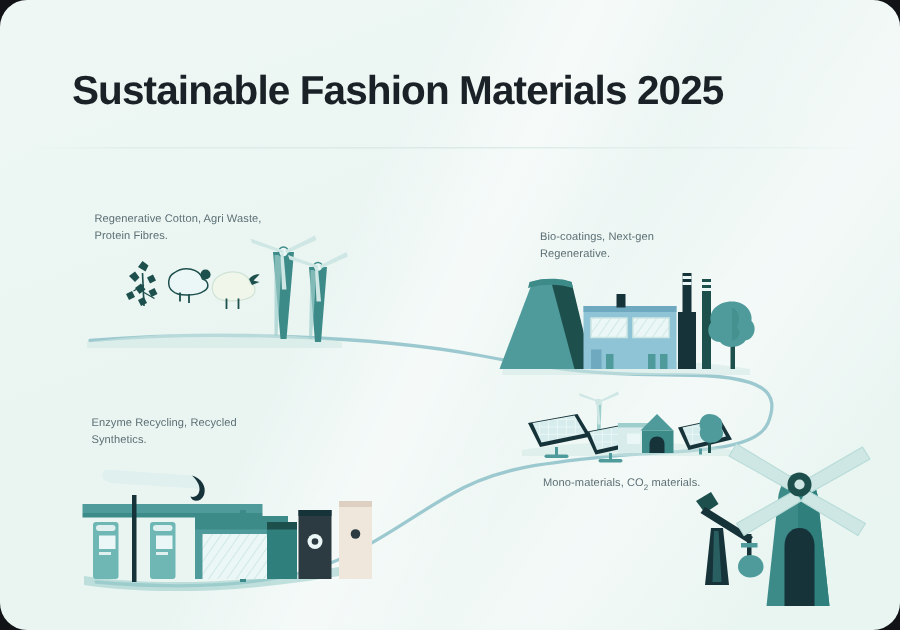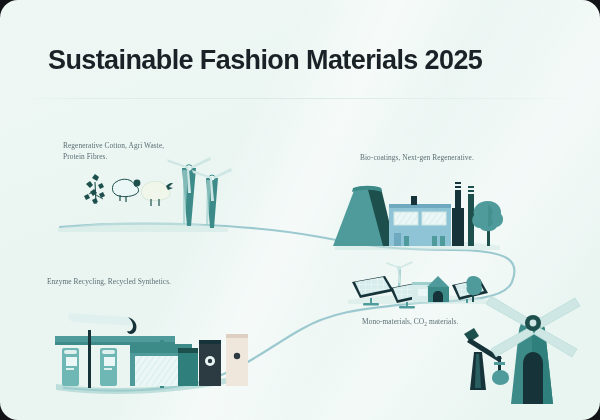--- a/index.html
+++ b/index.html
@@ -10,24 +10,24 @@
         background:
           linear-gradient(115deg,rgba(255,255,255,0) 38%,rgba(255,255,255,.55) 50%,rgba(255,255,255,0) 62%),
           linear-gradient(160deg,#eef7f4 0%,#eaf5f2 45%,#e9f5f1 100%);}
   #sheen{position:absolute;inset:0;pointer-events:none;
         background:linear-gradient(125deg,rgba(255,255,255,0) 55%,rgba(255,255,255,.45) 72%,rgba(255,255,255,0) 88%);}
   .ttl{position:absolute;left:36px;top:45px;font-size:27px;font-weight:700;
        letter-spacing:-.6px;color:#1b2227;white-space:nowrap;margin-left:12px;}
   .rule{position:absolute;left:22px;top:98px;width:556px;height:1px;
         background:linear-gradient(90deg,rgba(255,255,255,0),#dfeeea 12%,#dbeae6 50%,#e6f2ef 88%,rgba(255,255,255,0));}
   .cap{position:absolute;font-size:7.4px;line-height:1.52;color:#5c6f74;
-       letter-spacing:.06px;font-family:Liberation Serif, serif;}
+       letter-spacing:.06px;}
   #c1{left:63px;top:140px;width:120px;}
   #c2{left:360px;top:152px;width:120px;}
-  #c3{left:47px;top:276px;width:132px;}
+  #c3{left:61px;top:276px;width:132px;}
   #c4{left:362px;top:316px;width:140px;}
   svg.layer{position:absolute;left:0;top:0;width:600px;height:420px;}
   sub{font-size:.72em;}
 </style>
 </head>
 <body>
 
 <div id="card">
 
   <div id="sheen"></div>

